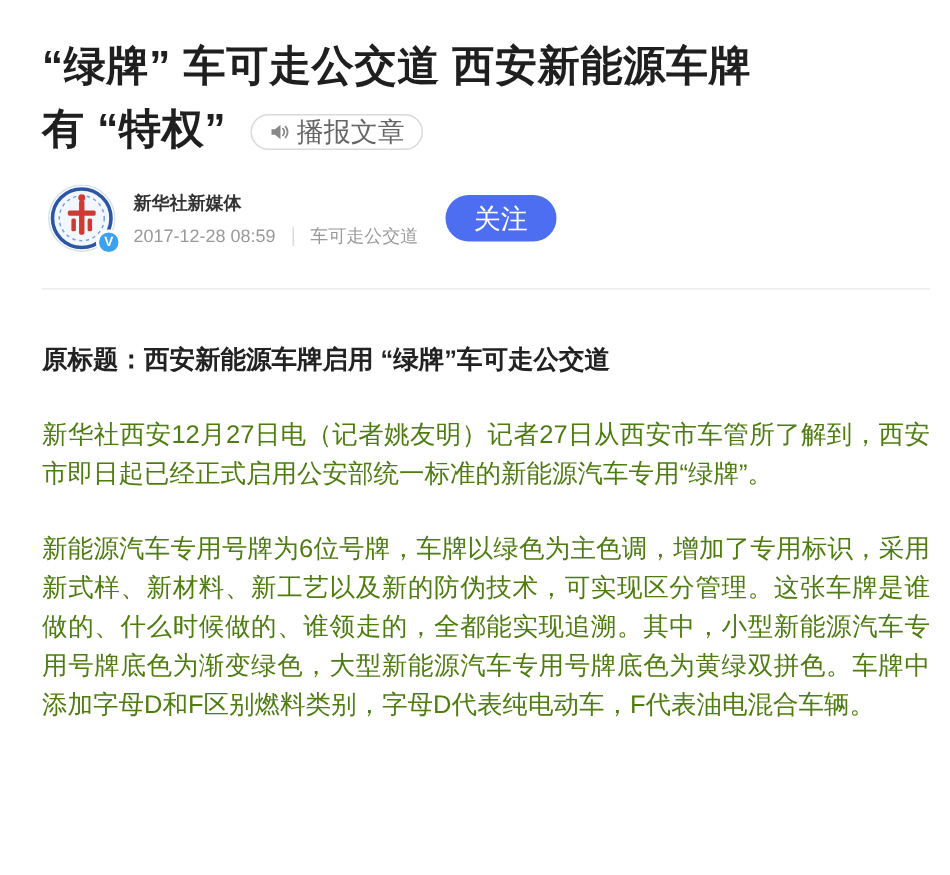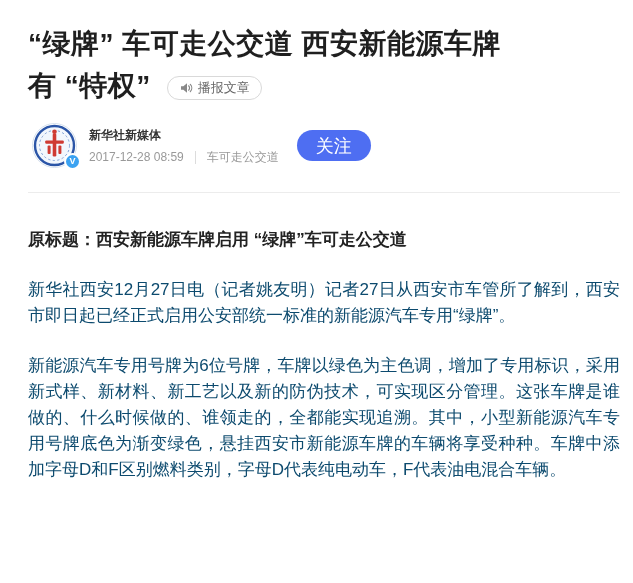--- a/index.html
+++ b/index.html
@@ -35,21 +35,21 @@
     display: inline-flex;
     align-items: center;
     gap: 5px;
     height: 24px;
     padding: 0 11px;
     margin-left: 16px;
     background: #ffffff;
     border: 1px solid #d9d9d9;
     border-radius: 13px;
     color: #666666;
-    font-size: 13px;
+    font-size: 18px;
     font-weight: 400;
     letter-spacing: 0;
     vertical-align: middle;
     cursor: pointer;
     line-height: 1;
   }
 
   
   .pub {
     display: flex;
@@ -130,21 +130,21 @@
     font-size: 17px;
     line-height: 26px;
     text-align: justify;
     margin: 24px 0 0 0;
   }
   .article .subtitle {
     margin-top: 34px;
     font-weight: 700;
     color: #222222;
   }
-  .article .para { color: #0c4a6e; }
+  .article .para { color: #4d7c0f; }
 </style>
 </head>
 <body>
 
 <div class="page">
 
   <h1 class="title">
     <span class="title-line">“绿牌” 车可走公交道 西安新能源车牌</span>
     <span class="title-row">
       <span>有 “特权”</span><button class="broadcast-pill">
@@ -188,16 +188,16 @@
     </div>
 
     <button class="follow-btn">关注</button>
   </div>
 
   <hr class="sep">
 
   <div class="article">
     <p class="subtitle">原标题：西安新能源车牌启用 “绿牌”车可走公交道</p>
     <p class="para">新华社西安12月27日电（记者姚友明）记者27日从西安市车管所了解到，西安市即日起已经正式启用公安部统一标准的新能源汽车专用“绿牌”。</p>
-    <p class="para">新能源汽车专用号牌为6位号牌，车牌以绿色为主色调，增加了专用标识，采用新式样、新材料、新工艺以及新的防伪技术，可实现区分管理。这张车牌是谁做的、什么时候做的、谁领走的，全都能实现追溯。其中，小型新能源汽车专用号牌底色为渐变绿色，悬挂西安市新能源车牌的车辆将享受种种。车牌中添加字母D和F区别燃料类别，字母D代表纯电动车，F代表油电混合车辆。</p>
+    <p class="para">新能源汽车专用号牌为6位号牌，车牌以绿色为主色调，增加了专用标识，采用新式样、新材料、新工艺以及新的防伪技术，可实现区分管理。这张车牌是谁做的、什么时候做的、谁领走的，全都能实现追溯。其中，小型新能源汽车专用号牌底色为渐变绿色，大型新能源汽车专用号牌底色为黄绿双拼色。车牌中添加字母D和F区别燃料类别，字母D代表纯电动车，F代表油电混合车辆。</p>
   </div>
 
 </div>
 
 </body></html>

